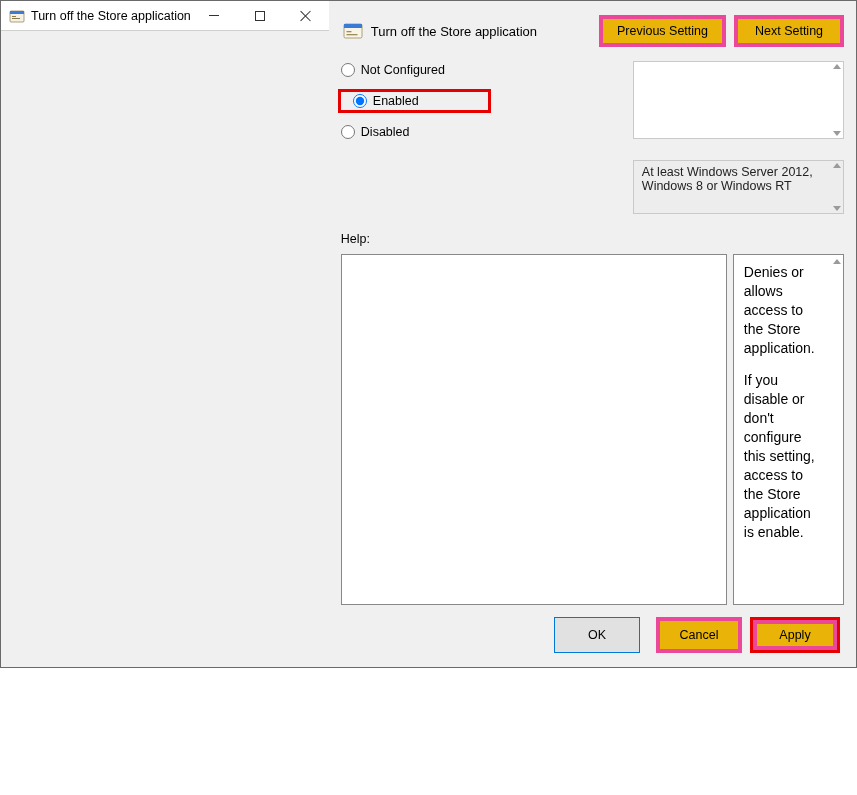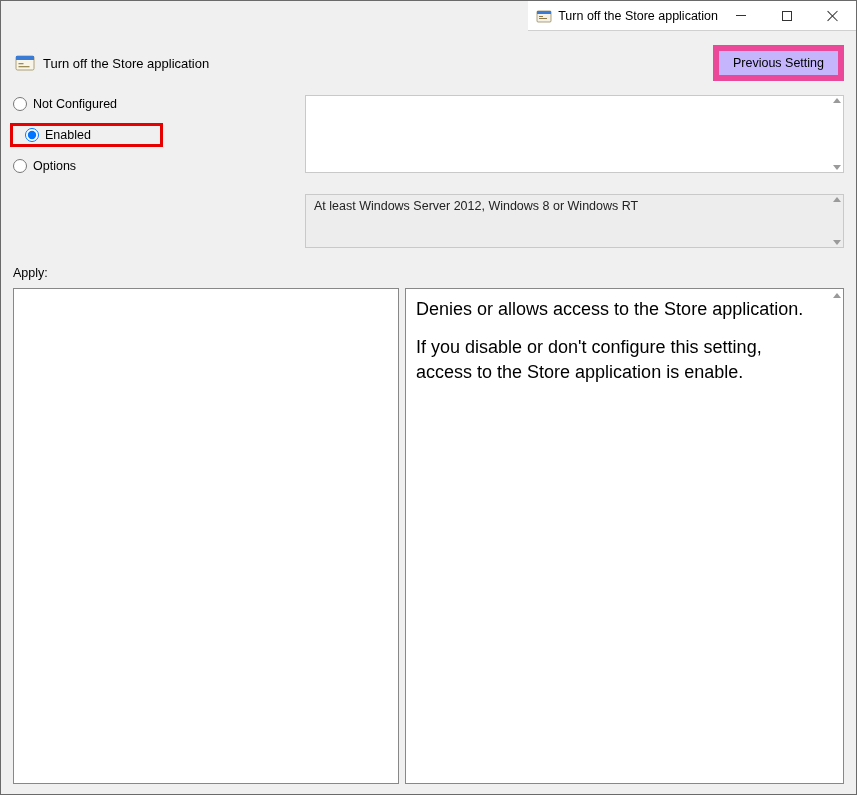--- a/index.html
+++ b/index.html
@@ -8,26 +8,24 @@
     font-family: "Segoe UI", Tahoma, sans-serif;
     font-size: 12.5px;
     color: #000;
     background: #fff;
     width: 857px;
     height: 795px;
     overflow: hidden;
   }
   .window {
     width: 857px;
-    height: 795px;
+    height: 668px;
     border: 1px solid #6a6a6a;
     background: #f0f0f0;
     display: flex;
-    flex-direction: column;
-    align-items: flex-end;
   }
   
   .titlebar {
     height: 30px;
     background: #fff;
     display: flex;
     align-items: center;
     padding-left: 8px;
     border-bottom: 1px solid #d0d0d0;
   }
@@ -60,22 +58,22 @@
   
   .header-row {
     display:flex;
     align-items:center;
     padding: 8px 2px 14px 4px;
   }
   .header-row .pol-icon { margin-right: 8px; }
   .header-title { font-size: 13px; }
   .header-spacer { flex:1; }
   .btn {
-    background:#c4b5fd;
-    border:6px solid #ec4899;
+    background:#eab308;
+    border:4px solid #ec4899;
     padding: 5px 14px;
     font-family:inherit;
     font-size:12.5px;
     min-width:110px;
     text-align:center;
     cursor:default;
   }
   .btn.small { min-width:86px; padding:4px 14px;}
   .btn + .btn { margin-left:8px; }
 
@@ -132,21 +130,21 @@
   .lower-labels .ol { width:390px; }
   .lower-labels span { font-size:12.5px; }
 
   .lower-panels { display:flex; gap:6px; margin-top:8px; padding:0 2px; flex:1; min-height:0; }
   .panel {
     background:#fff;
     border:1px solid #888;
     position:relative;
   }
   .options-panel { width:386px; }
-  .help-panel { flex:1; padding:8px 22px 8px 10px; font-size:18px; line-height:1.35; }
+  .help-panel { flex:1; padding:8px 22px 8px 10px; font-size:14px; line-height:1.35; }
   .help-panel p { margin:0 0 14px 0; }
   .help-scroll {
     position:absolute; right:2px; top:4px;
     color:#9a9a9a;
   }
 
   
   .button-row {
     display:flex; justify-content:flex-end;
     gap:8px;
@@ -193,36 +191,37 @@
         <svg class="policy-svg" width="20" height="20" viewBox="0 0 20 20">
           <rect x="1" y="3" width="18" height="14" rx="1.5" fill="#f8f4e8" stroke="#9b8c58" stroke-width="0.8"></rect>
           <rect x="1" y="3" width="18" height="4" fill="#3a7bd5"></rect>
           <rect x="3.5" y="10" width="5" height="1.3" fill="#9b8c58"></rect>
           <rect x="3.5" y="13" width="11" height="1.3" fill="#9b8c58"></rect>
         </svg>
       </span>
       <span class="header-title">Turn off the Store application</span>
       <span class="header-spacer"></span>
       <button class="btn">Previous Setting</button>
+      <button class="btn">Next Setting</button>
     </div>
 
     <div class="config-grid">
 
       <div class="radio-col" style="grid-row:1 / span 2;">
         <div class="radio-row">
           <input type="radio" name="st" style="">
           <label>Not Configured</label>
         </div>
         <div class="radio-row highlight-red">
           <input type="radio" name="st" checked="" style="">
           <label>Enabled</label>
         </div>
         <div class="radio-row">
           <input type="radio" name="st" style="">
-          <label>Options</label>
+          <label>Disabled</label>
         </div>
       </div>
 
       <div class="comment-box" style="grid-row:1;">
         <span></span>
         <div class="scroll-arrows">
           <div class="arrow-up"></div>
           <div class="arrow-down"></div>
         </div>
       </div>
@@ -230,29 +229,36 @@
       <div class="supported-box" style="grid-row:2;">
         <span>At least Windows Server 2012, Windows 8 or Windows RT</span>
         <div class="scroll-arrows">
           <div class="arrow-up"></div>
           <div class="arrow-down"></div>
         </div>
       </div>
     </div>
 
     <div class="lower-labels">
-      <span>Apply:</span>
+      <span>Help:</span>
     </div>
 
     <div class="lower-panels">
       <div class="panel options-panel"></div>
       <div class="panel help-panel">
         <p>Denies or allows access to the Store application.</p>
         <p>If you disable or don't configure this setting, access to the Store application is enable.</p>
         <div class="help-scroll">
           <div class="arrow-up"></div>
         </div>
       </div>
     </div>
 
+    <div class="button-row">
+      <button class="btn small ok">OK</button>
+      <button class="btn small">Cancel</button>
+      <span class="apply-wrap">
+        <button class="btn small">Apply</button>
+      </span>
+    </div>
 
   </div>
 </div>
 
 </body></html>

